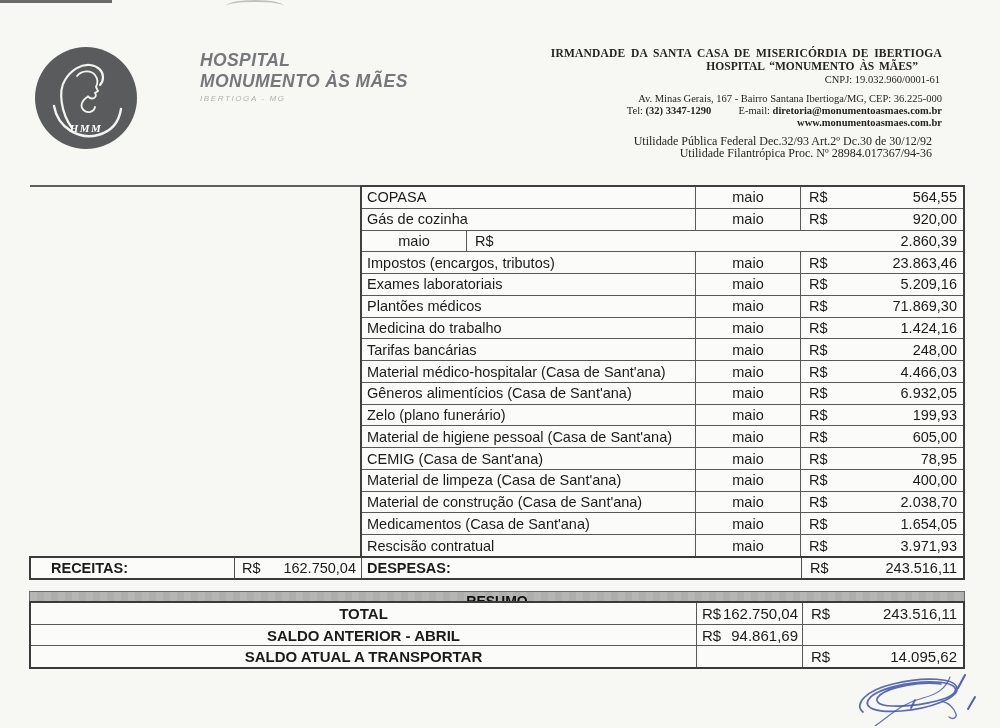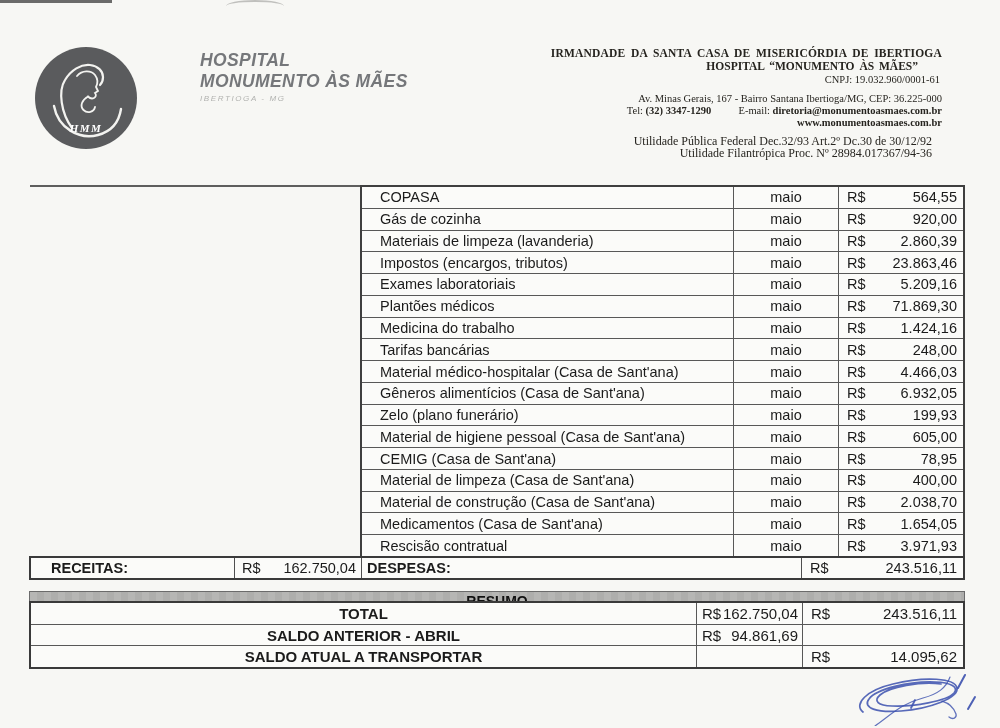--- a/index.html
+++ b/index.html
@@ -35,21 +35,21 @@
   .leftline{position:absolute;left:30px;top:185px;width:332px;height:0;border-top:2px solid #4c4c4c;opacity:.9;}
 
   .exp-table{
     position:absolute;left:360px;top:185px;width:605px;height:373px;
     display:flex;flex-direction:column;
     border:2px solid #3f3f3f;box-sizing:border-box;background:#fbfbf9;
   }
   .erow{flex:1;display:flex;border-bottom:1.5px solid #585858;box-sizing:border-box;font-size:14.5px;}
   .erow:last-child{border-bottom:none;text-align:right;}
   .cell{display:flex;align-items:center;box-sizing:border-box;overflow:hidden;white-space:nowrap;}
-  .c-item{width:372px;padding-left:18px;border-right:1.5px solid #585858;}
+  .c-item{width:334px;padding-left:5px;border-right:1.5px solid #585858;}
   .c-month{width:105px;justify-content:center;border-right:1.5px solid #585858;}
   .c-money{flex:1;justify-content:space-between;padding:0 6px 0 8px;}
 
   .totline{
     position:absolute;left:29px;top:556px;width:936px;height:24px;
     display:flex;border:2px solid #3a3a3a;box-sizing:border-box;background:#fbfbf9;font-size:14.5px;
   }
   .t-rlabel{width:204px;padding-left:20px;font-weight:bold;border-right:1.5px solid #4f4f4f;}
   .t-rmoney{width:127px;justify-content:space-between;padding:0 5px 0 7px;border-right:1.5px solid #4f4f4f;}
   .t-dlabel{width:440px;padding-left:5px;font-weight:bold;border-right:1.5px solid #4f4f4f;}
@@ -137,21 +137,20 @@
       <div class="erow">
         <div class="cell c-item">Gás de cozinha</div>
         <div class="cell c-month">maio</div>
         <div class="cell c-money">
           <span>R$</span>
           <span>920,00</span>
         </div>
       </div>
 
       <div class="erow">
-        <div class="cell c-item">Materiais de limpeza (lavanderia)</div>
         <div class="cell c-month">maio</div>
         <div class="cell c-money">
           <span>R$</span>
           <span>2.860,39</span>
         </div>
       </div>
 
       <div class="erow">
         <div class="cell c-item">Impostos (encargos, tributos)</div>
         <div class="cell c-month">maio</div>

